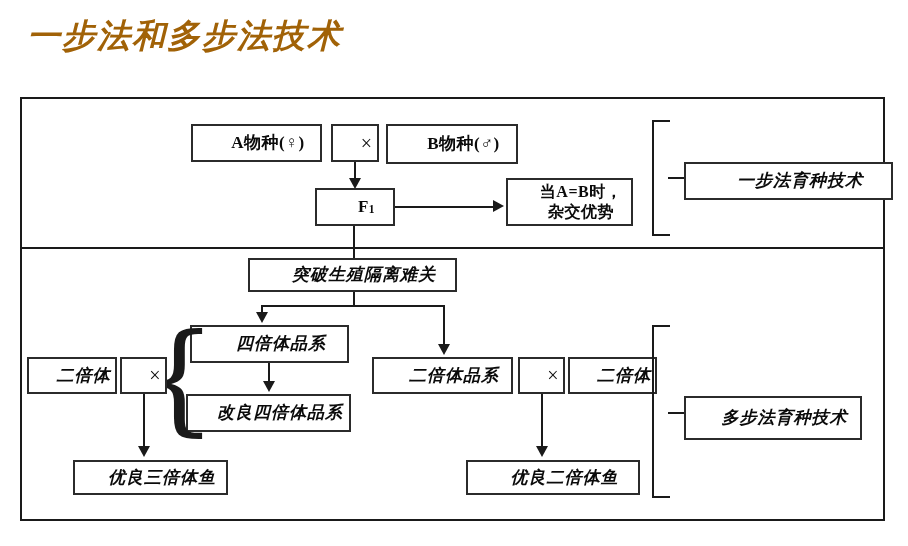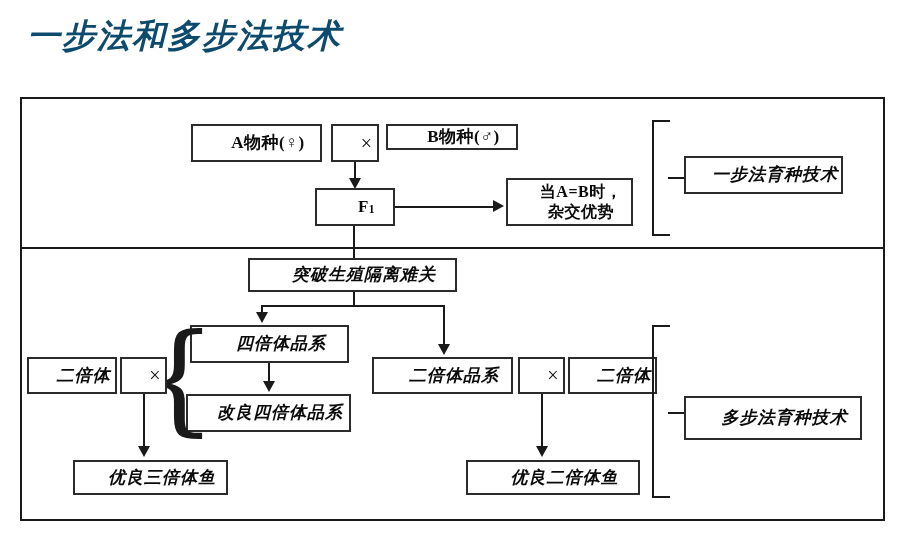--- a/index.html
+++ b/index.html
@@ -19,21 +19,21 @@
   
   .title {
     position: absolute;
     left: 27px;
     top: 16px;
     font-size: 33px;
     line-height: 40px;
     font-weight: 700;
     font-style: italic;
     letter-spacing: 2px;
-    color: #0c4a6e;
+    color: #a16207;
     font-family: "Liberation Serif", "DejaVu Serif", serif;
     white-space: nowrap;
   }
 
   
   .frame {
     position: absolute;
     left: 20px;
     top: 97px;
     width: 865px;
@@ -149,42 +149,42 @@
 
   <div class="title">一步法和多步法技术</div>
 
   <div class="frame"></div>
   <div class="divider"></div>
 
   <div class="box latin" style="left:191px; top:124px; width:131px; height:38px;">A物种(♀)</div>
 
   <div class="box cross" style="left:331px; top:124px; width:48px; height:38px;">×</div>
 
-  <div class="box latin" style="left:386px; top:124px; width:132px; height:26px;">B物种(♂)</div>
+  <div class="box latin" style="left:386px; top:124px; width:132px; height:40px;">B物种(♂)</div>
 
   <div class="vline" style="left:354px; top:162px; height:24px;"></div>
   <div class="arrowhead down" style="left:349px; top:178px;"></div>
 
   <div class="box latin" style="left:315px; top:188px; width:80px; height:38px;">
     <span>F</span>
       <sub>1</sub>
   </div>
 
   <div class="hline" style="left:395px; top:206px; width:100px;"></div>
   <div class="arrowhead right" style="left:493px; top:200px;"></div>
 
   <div class="box latin twoline" style="left:506px; top:178px; width:127px; height:48px;">
     <span>当A=B时，</span>
     <span>杂交优势</span>
   </div>
 
   <div class="sqbracket" style="left:652px; top:120px; height:116px;"></div>
   <div class="sqtick" style="left:668px; top:177px;"></div>
 
-  <div class="box" style="left:684px; top:156px; width:159px; height:38px;">一步法育种技术</div>
+  <div class="box" style="left:684px; top:162px; width:209px; height:38px;">一步法育种技术</div>
 
   <div class="vline" style="left:353px; top:226px; height:32px;"></div>
 
   <div class="box" style="left:248px; top:258px; width:209px; height:34px;">突破生殖隔离难关</div>
 
   <div class="vline" style="left:353px; top:292px; height:14px;"></div>
   <div class="hline" style="left:261px; top:305px; width:183px;"></div>
 
   <div class="vline" style="left:261px; top:305px; height:9px;"></div>
   <div class="arrowhead down" style="left:256px; top:312px;"></div>

